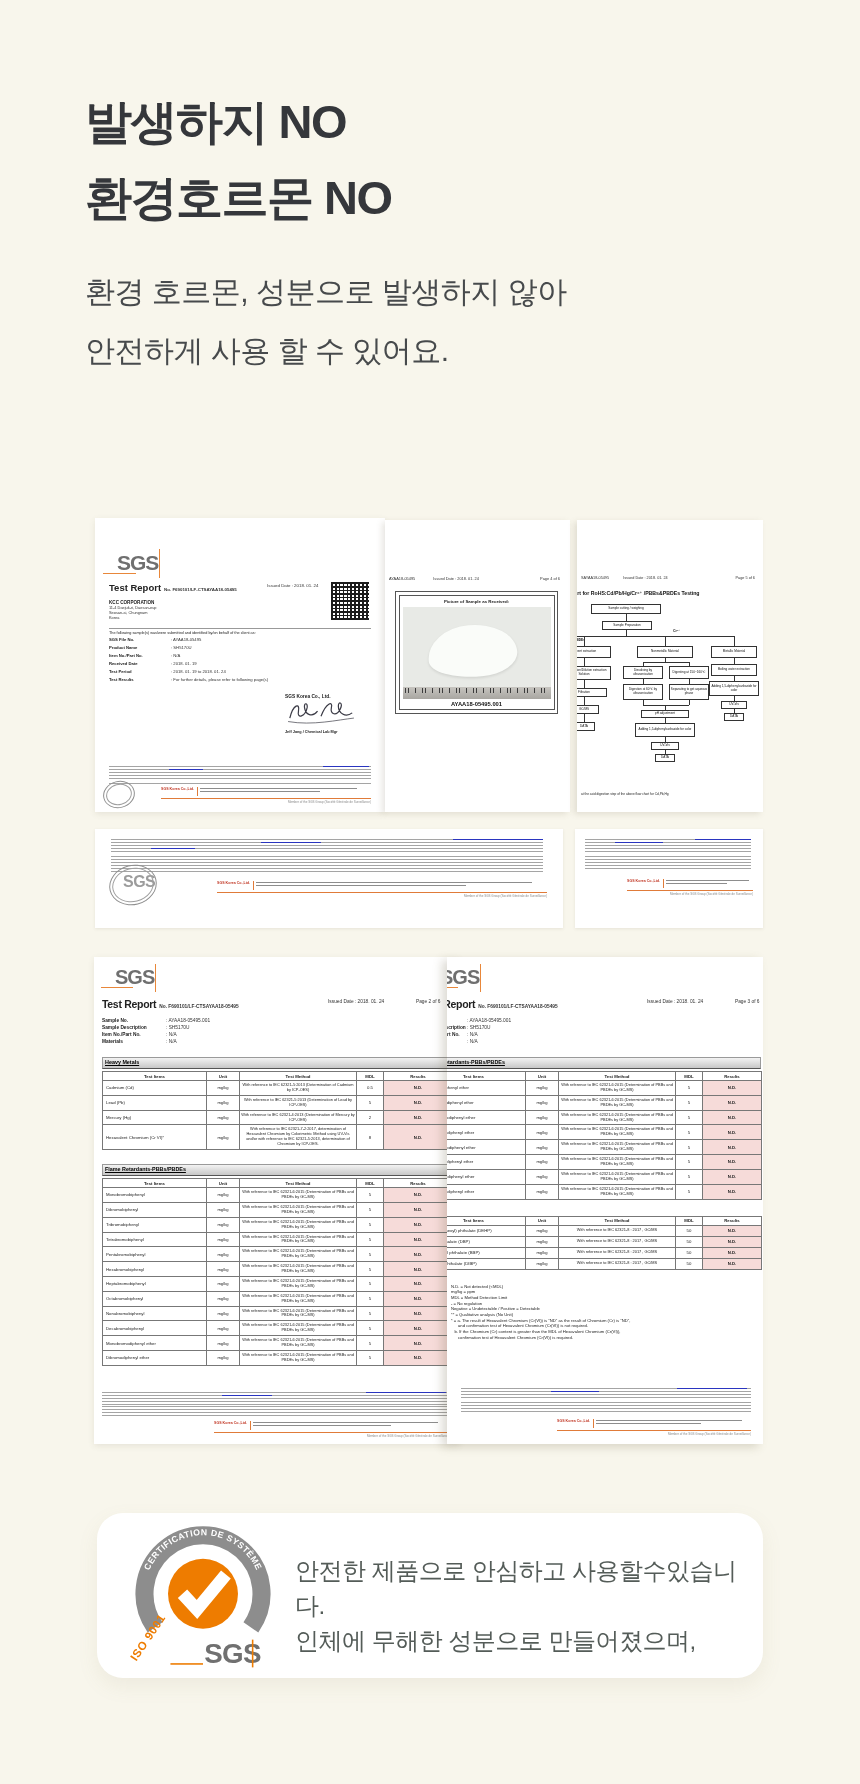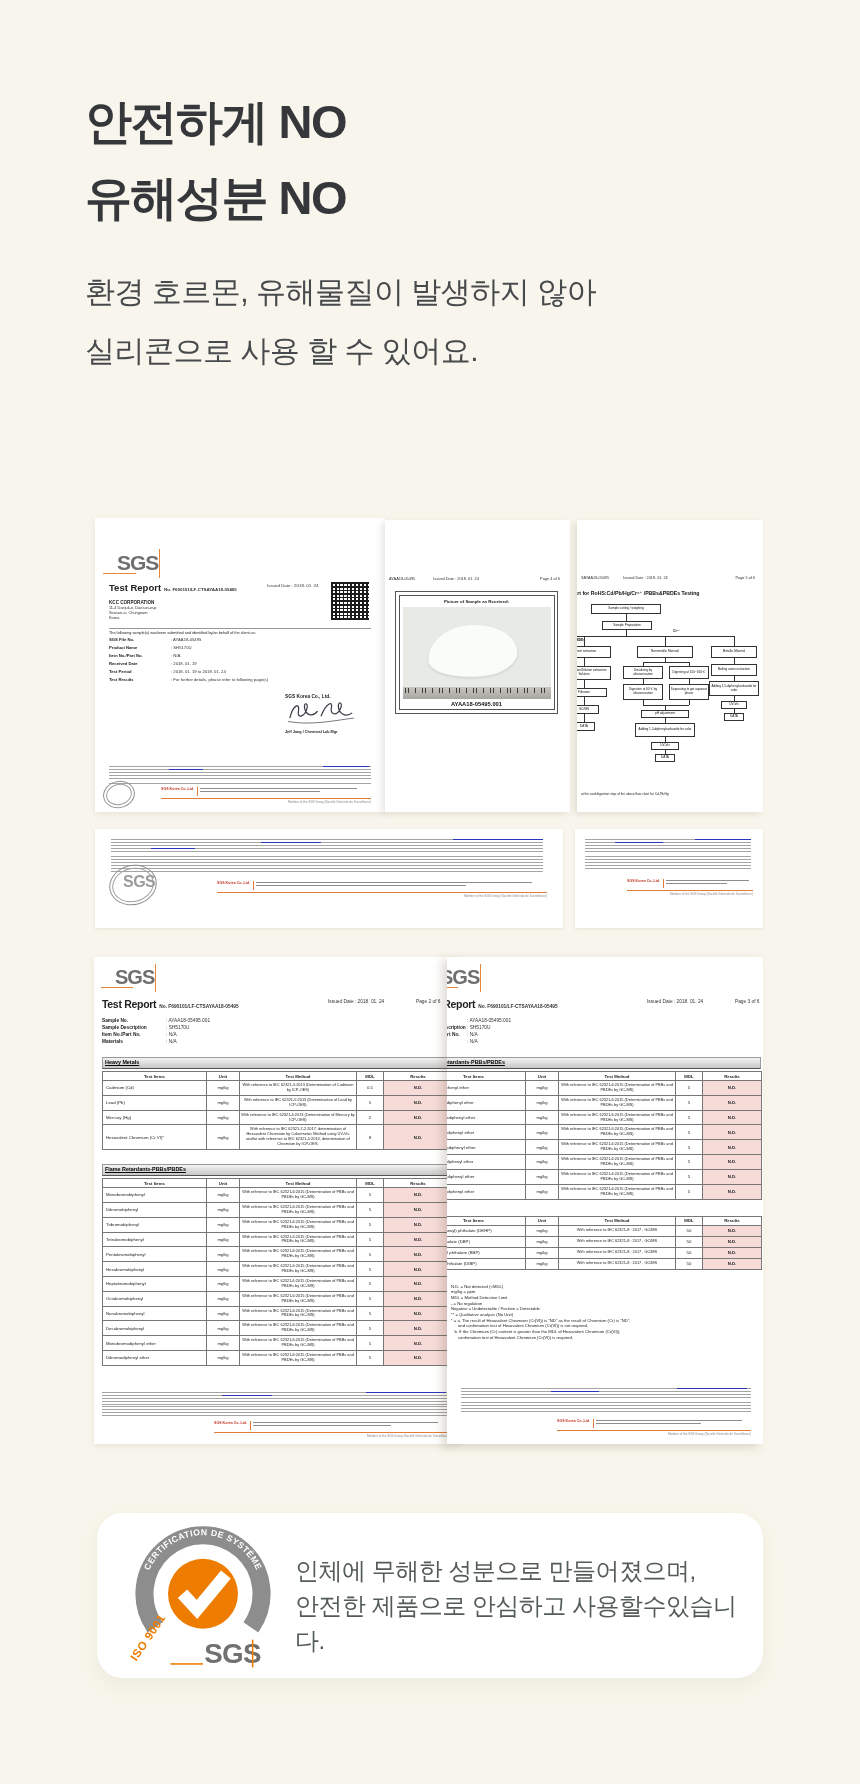--- a/index.html
+++ b/index.html
@@ -125,27 +125,27 @@
 
   .sig-svg path{fill:none;stroke:#3b3b46;}
 </style>
 </head>
 <body>
 
 <div class="canvas">
 
   <div class="intro">
     <h1>
-      <span style="display:block">안전하게 NO</span>
-      <span style="display:block">유해성분 NO</span>
+      <span style="display:block">발생하지 NO</span>
+      <span style="display:block">환경호르몬 NO</span>
     </h1>
   </div>
   <div class="intro-body">
-    <div>환경 호르몬, 유해물질이 발생하지 않아</div>
-    <div>실리콘으로 사용 할 수 있어요.</div>
+    <div>환경 호르몬, 성분으로 발생하지 않아</div>
+    <div>안전하게 사용 할 수 있어요.</div>
   </div>
 
   <div class="paper d1" style="left:95px;top:518px;width:290px;height:294px;">
     <div class="d1-pad">
       <div class="sgslogo" style="margin:34px 0 0 8px;font-size:21px;">SGS</div>
       <div class="titlerow" style="font-size:4.4px;">
         <span class="tr-title" style="font-size:9.5px;">Test Report</span>
         <span class="tr-no">No. F690101/LF-CTSAYAA18-05495</span>
         <span class="tr-issued">Issued Date :  2018. 01. 24</span>
         <span class="tr-page">Page 1 of 6</span>
@@ -769,19 +769,19 @@
       </text>
       <text x="20" y="98" font-size="9.5" font-weight="bold" fill="#ee7c00" text-anchor="middle" letter-spacing="0.5" transform="rotate(-56 20 98)">ISO 9001</text>
       <circle cx="63" cy="60" r="29" fill="#ee7c00"></circle>
       <polyline points="46,60 58,73 82,44" fill="none" stroke="#ffffff" stroke-width="10.5"></polyline>
       <text x="64" y="117" font-size="23" font-weight="bold" fill="#707070" letter-spacing="-0.5">SGS</text>
       <rect x="36" y="117.5" width="27" height="1.3" fill="#ee7c00"></rect>
       <rect x="103.5" y="98" width="1.3" height="23" fill="#ee7c00"></rect>
     </svg>
     <div class="card-text">
       <div class="card-body">
+        <div>안전한 제품으로 안심하고 사용할수있습니다.</div>
         <div>인체에 무해한 성분으로 만들어졌으며,</div>
-        <div>안전한 제품으로 안심하고 사용할수있습니다.</div>
       </div>
     </div>
   </div>
 
 </div>
 
 </body></html>

